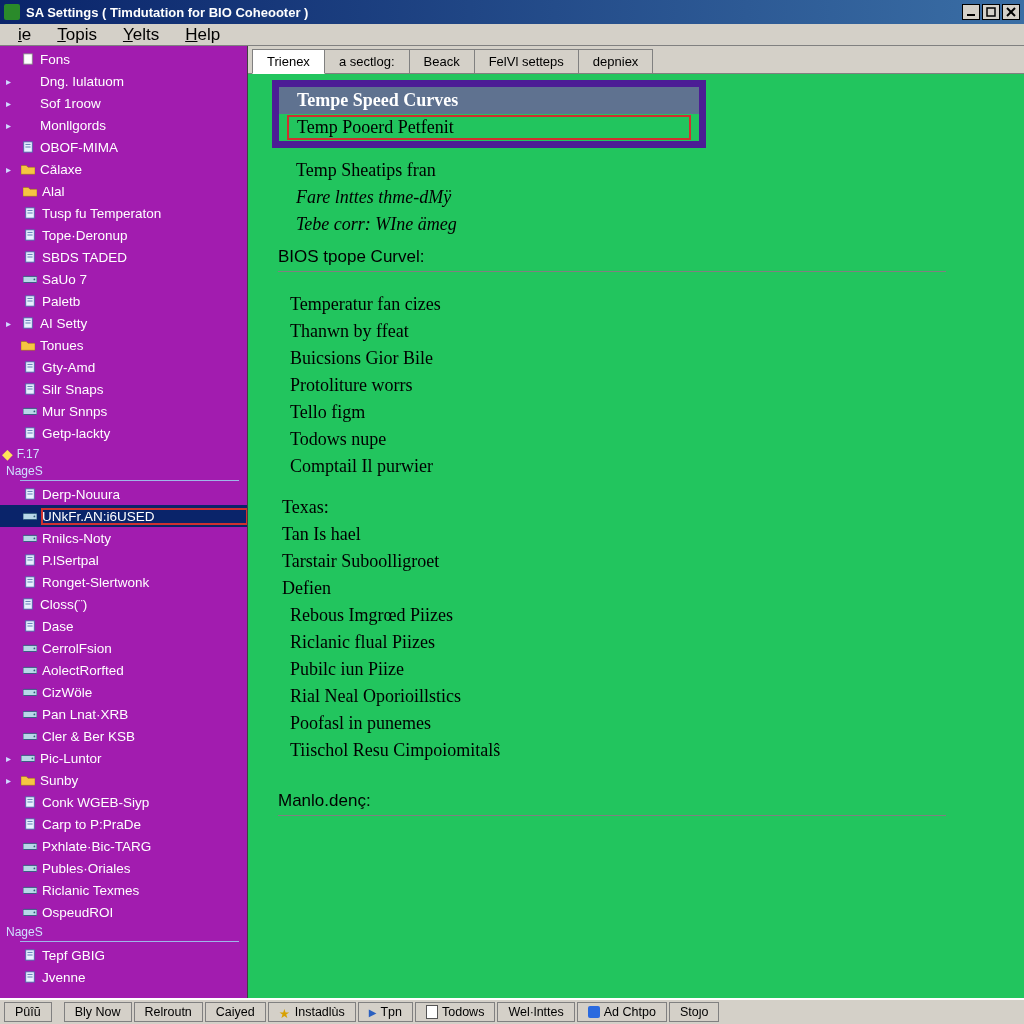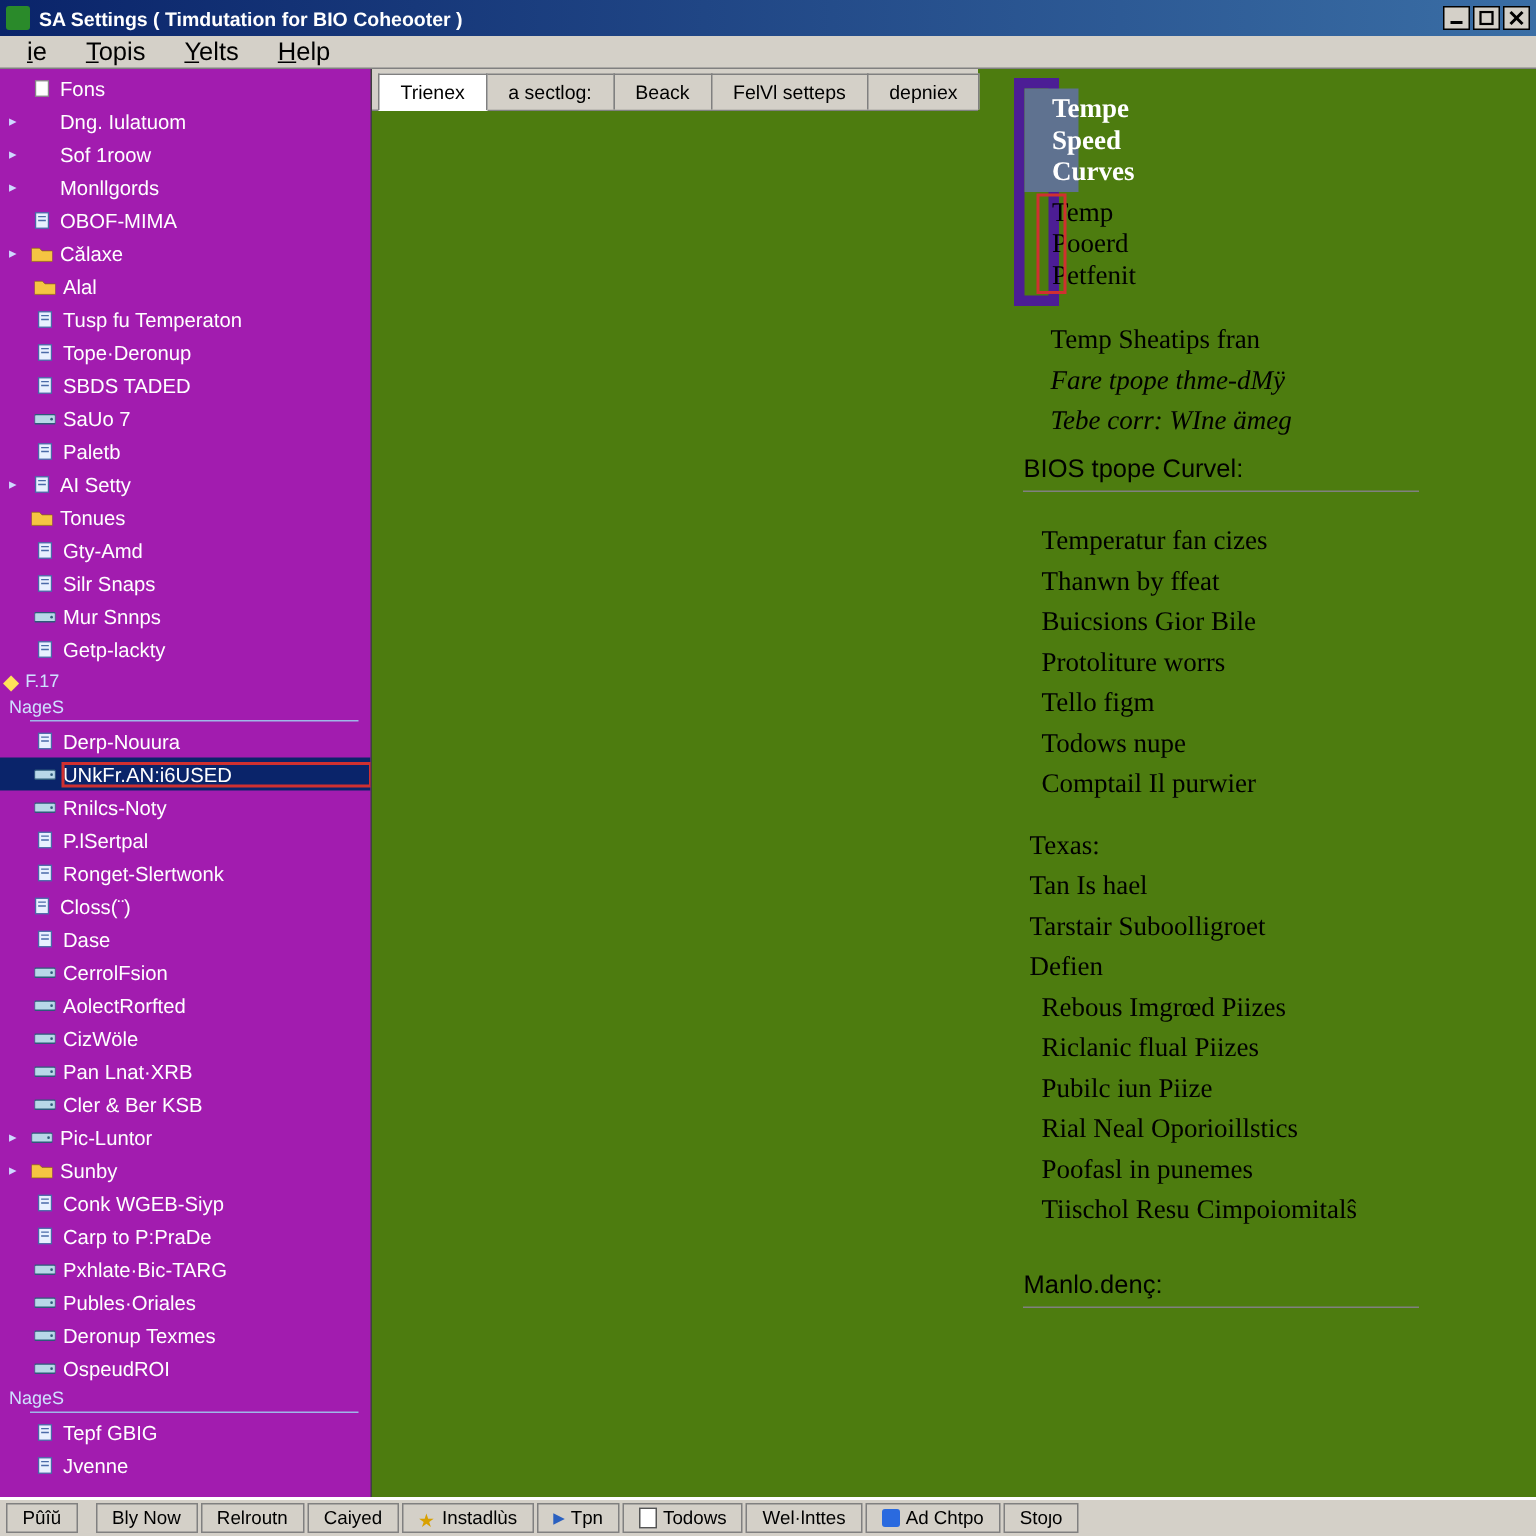--- a/index.html
+++ b/index.html
@@ -121,23 +121,23 @@
     display: flex; align-items: center; gap: 4px;
     padding-left: 2px;
   }
   .shield {
     color: #ffe45a;
     font-size: 14px;
   }
   
   .content {
     flex: 1;
-    background: #4d7c0f;
-    display: flex;
-    flex-direction: row;
+    background: #22c55e;
+    display: flex;
+    flex-direction: column;
     min-width: 0;
   }
   .tabstrip {
     height: 28px;
     background: #d4d0c8;
     display: flex;
     align-items: flex-end;
     padding-left: 4px;
     border-bottom: 1px solid #808080;
   }
@@ -638,21 +638,21 @@
         <span class="label">Publes·Oriales</span>
       </div>
       <div class="tree-row depth-2">
         <span class="arrow"></span>
         <span class="ticon">
           <svg viewBox="0 0 16 10">
             <rect x="0" y="2" width="16" height="7" rx="1" fill="#b8d8e8" stroke="#2d5a7a"></rect>
             <circle cx="13" cy="5.5" r="1" fill="#2d5a7a"></circle>
           </svg>
         </span>
-        <span class="label">Deronup  Texmes</span>
+        <span class="label">Riclanic  Texmes</span>
       </div>
       <div class="tree-row depth-2">
         <span class="arrow"></span>
         <span class="ticon">
           <svg viewBox="0 0 16 10">
             <rect x="0" y="2" width="16" height="7" rx="1" fill="#b8d8e8" stroke="#2d5a7a"></rect>
             <circle cx="13" cy="5.5" r="1" fill="#2d5a7a"></circle>
           </svg>
         </span>
         <span class="label">OspeudROI</span>
@@ -693,21 +693,21 @@
       </div>
     <div class="doc">
 
       <div class="topbox">
         <div class="tb-row head">Tempe  Speed  Curves</div>
         <div class="tb-row hl">Temp  Pooerd  Petfenit</div>
       </div>
 
       <div id="toplines">
           <div class="plain-row inset" style="padding-left: 18px;">Temp  Sheatips   fran</div>
-          <div class="plain-row it inset" style="padding-left: 18px;">Fare  tpope  thme-dMÿ</div>
+          <div class="plain-row it inset" style="padding-left: 18px;">Fare  lnttes  thme-dMÿ</div>
           <div class="plain-row it inset" style="padding-left: 18px;">Tebe  corr:  WIne  ämeg</div>
         </div>
 
       <div class="sec-head">BIOS  tpope  Curvel:</div>
       <div id="list1">
           <div class="plain-row inset">Temperatur  fan  cizes</div>
           <div class="plain-row inset">Thanwn  by  ffeat</div>
           <div class="plain-row inset">Buicsions  Gior  Bile</div>
           <div class="plain-row inset">Protoliture  worrs</div>
           <div class="plain-row inset">Tello  figm</div>

